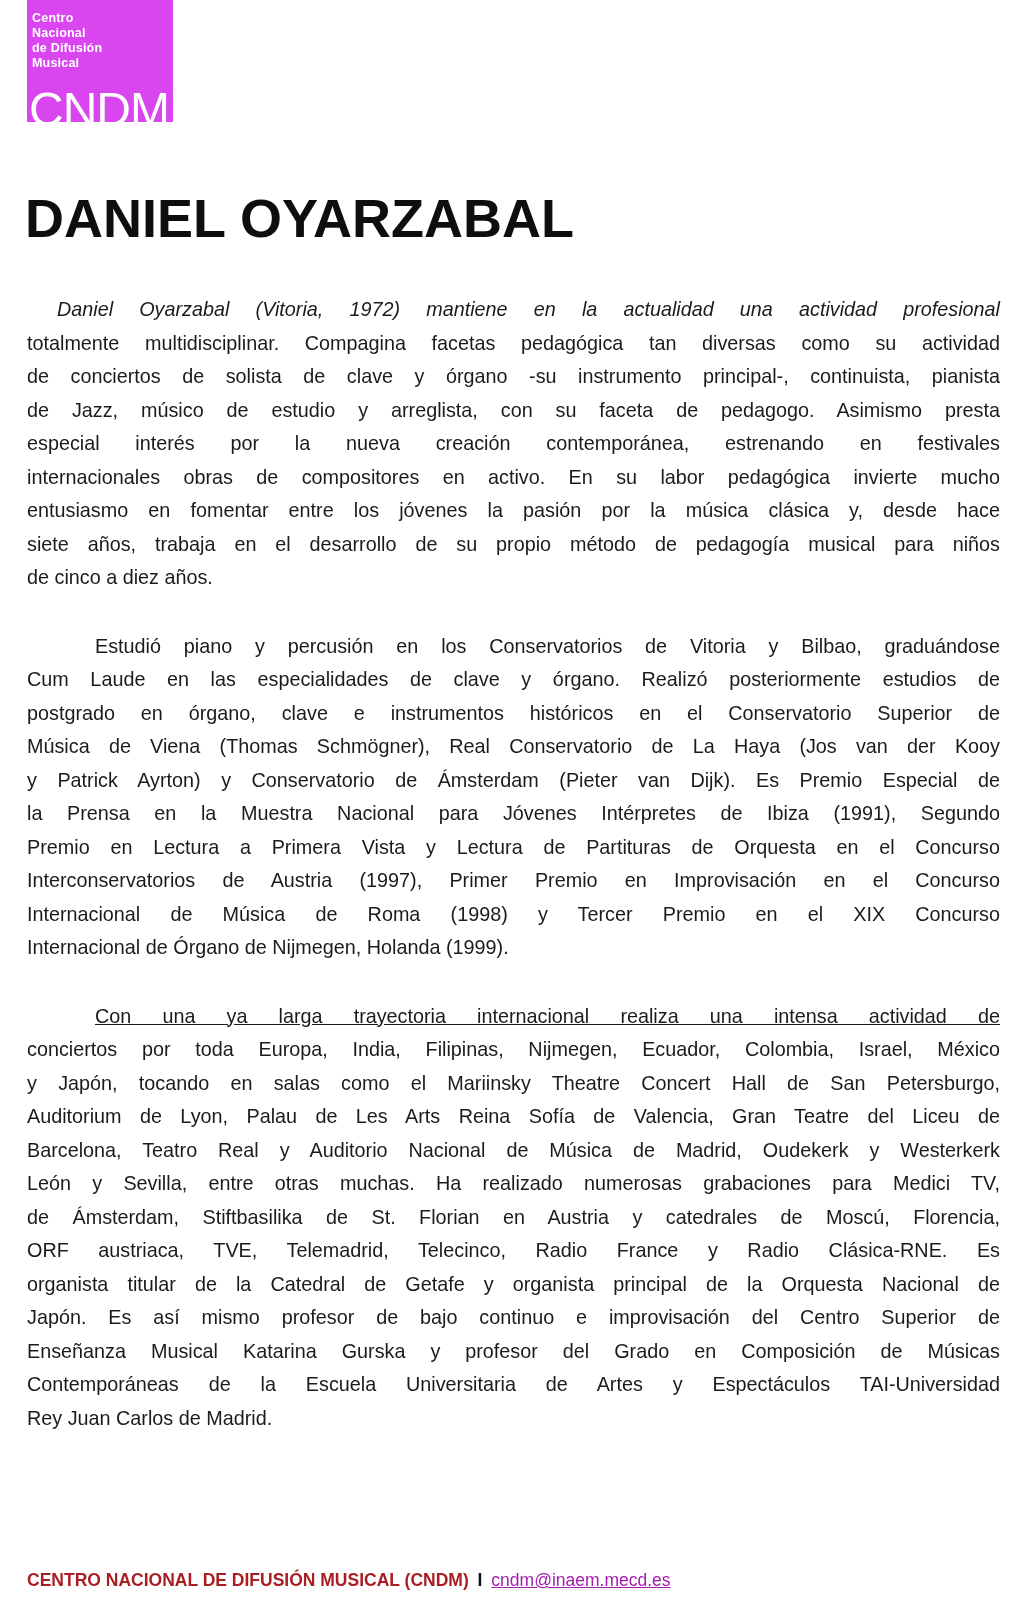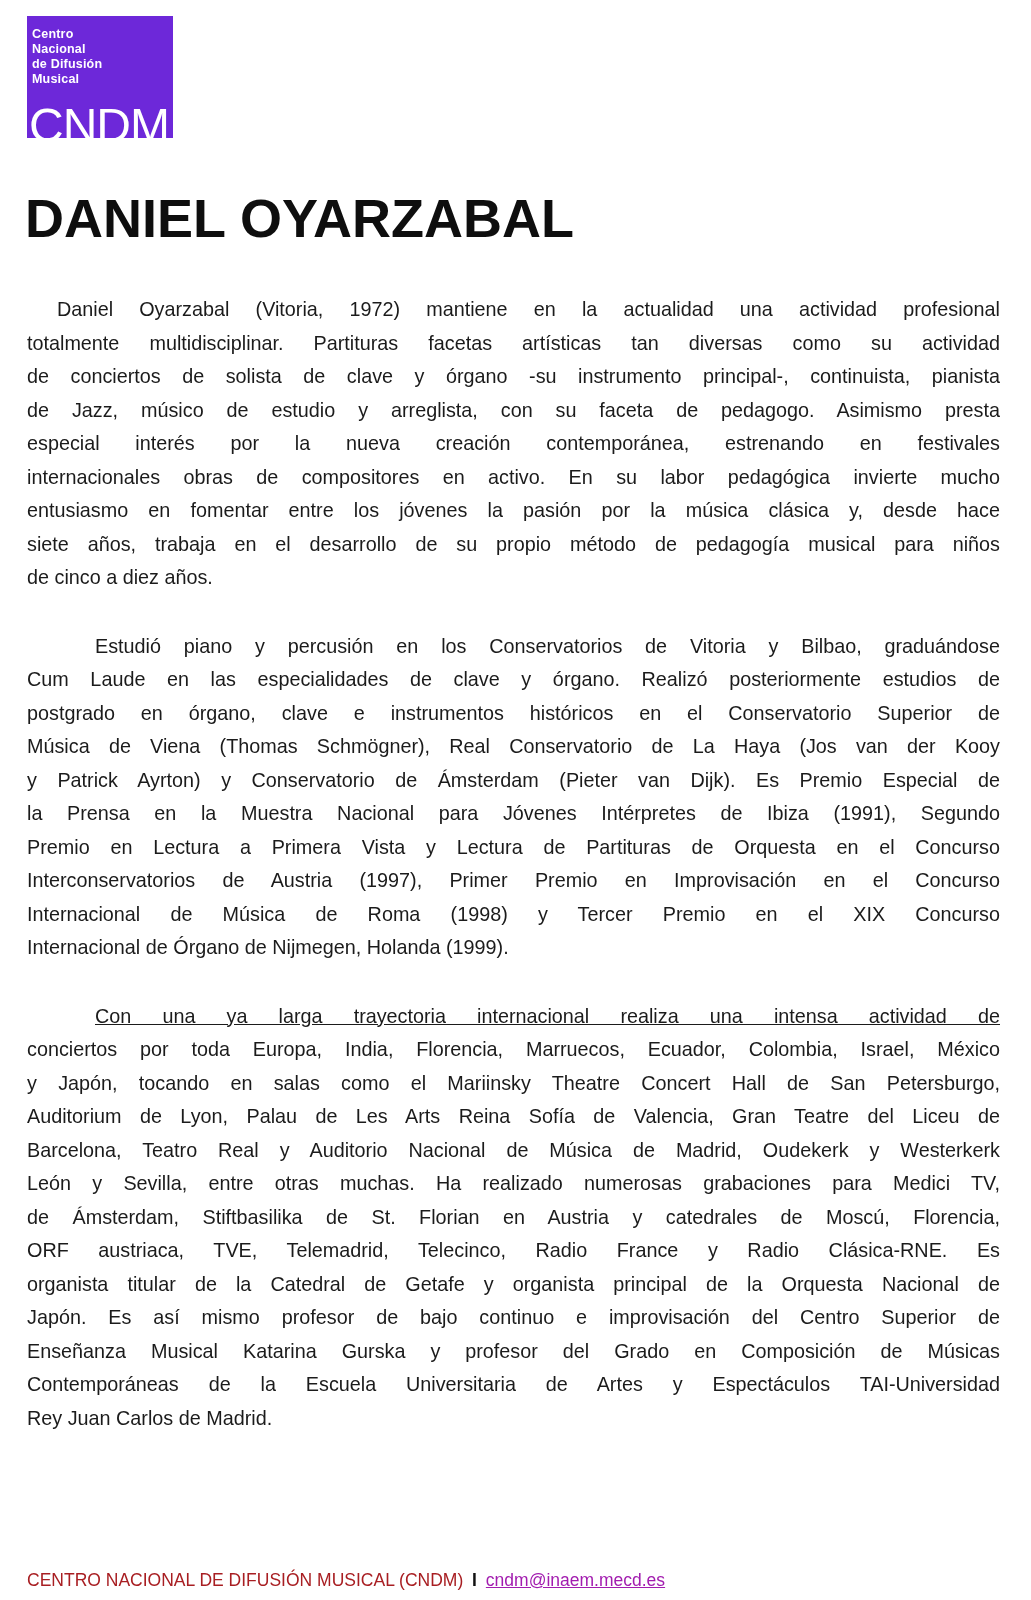--- a/index.html
+++ b/index.html
@@ -7,23 +7,23 @@
     width: 1031px; height: 1600px;
     background: #ffffff;
     font-family: "Liberation Sans", "DejaVu Sans", sans-serif;
     position: relative;
     overflow: hidden;
   }
   .page { position: absolute; inset: 0; background: #ffffff; }
 
   
   .logo {
-    position: absolute; left: 27px; top: 16px;
+    position: absolute; left: 27px; top: 0;
     width: 146px; height: 122px;
-    background: #6d28d9;
+    background: #d946ef;
     overflow: hidden;
   }
   .logo-org {
     position: absolute; left: 5px; top: 11px;
     color: #ffffff;
     font-size: 12.5px; line-height: 15px; font-weight: bold;
     white-space: pre-line;
     letter-spacing: 0.2px;
   }
   .logo-acronym {
@@ -53,43 +53,43 @@
   .para { margin: 0 0 35px 0; }
   .line { text-align: justify; text-align-last: justify; }
   .line.last { text-align-last: left; }
 
   
   .footer {
     position: absolute; left: 27px; top: 1569px;
     font-size: 17.5px; line-height: 22px;
     white-space: nowrap;
   }
-  .footer-org { color: var(--accent, #a81e22); font-weight: normal; }
+  .footer-org { color: var(--accent, #a81e22); font-weight: bold; }
   .footer-sep { color: #111111; font-weight: bold; margin: 0 4px; }
   .footer-email { color: #a21caf; text-decoration: underline; cursor: pointer; text-align: center; }
 </style>
 </head>
 <body>
 
 <div class="page">
 
   <div class="logo">
     <div class="logo-org">Centro
 Nacional
 de Difusión
 Musical</div>
     <div class="logo-acronym">CNDM</div>
   </div>
 
   <h1 class="title">DANIEL OYARZABAL</h1>
 
   <div class="bio">
       <div class="para">
-        <div class="line" style="text-indent: 30px;">Daniel Oyarzabal (Vitoria, 1972) mantiene en la actualidad una actividad profesional</div>
-        <div class="line">totalmente multidisciplinar. Partituras facetas artísticas tan diversas como su actividad</div>
+        <div class="line" style="text-indent: 30px; font-style: italic;">Daniel Oyarzabal (Vitoria, 1972) mantiene en la actualidad una actividad profesional</div>
+        <div class="line">totalmente multidisciplinar. Compagina facetas pedagógica tan diversas como su actividad</div>
         <div class="line">de conciertos de solista de clave y órgano -su instrumento principal-, continuista, pianista</div>
         <div class="line">de Jazz, músico de estudio y arreglista, con su faceta de pedagogo. Asimismo presta</div>
         <div class="line">especial interés por la nueva creación contemporánea, estrenando en festivales</div>
         <div class="line">internacionales obras de compositores en activo. En su labor pedagógica invierte mucho</div>
         <div class="line">entusiasmo en fomentar entre los jóvenes la pasión por la música clásica y, desde hace</div>
         <div class="line">siete años, trabaja en el desarrollo de su propio método de pedagogía musical para niños</div>
         <div class="line last">de cinco a diez años.</div>
       </div>
       <div class="para">
         <div class="line" style="text-indent: 68px;">Estudió piano y percusión en los Conservatorios de Vitoria y Bilbao, graduándose</div>
@@ -98,21 +98,21 @@
         <div class="line">Música de Viena (Thomas Schmögner), Real Conservatorio de La Haya (Jos van der Kooy</div>
         <div class="line">y Patrick Ayrton) y Conservatorio de Ámsterdam (Pieter van Dijk). Es Premio Especial de</div>
         <div class="line">la Prensa en la Muestra Nacional para Jóvenes Intérpretes de Ibiza (1991), Segundo</div>
         <div class="line">Premio en Lectura a Primera Vista y Lectura de Partituras de Orquesta en el Concurso</div>
         <div class="line">Interconservatorios de Austria (1997), Primer Premio en Improvisación en el Concurso</div>
         <div class="line">Internacional de Música de Roma (1998) y Tercer Premio en el XIX Concurso</div>
         <div class="line last">Internacional de Órgano de Nijmegen, Holanda (1999).</div>
       </div>
       <div class="para">
         <div class="line" style="text-indent: 68px; text-decoration: underline;">Con una ya larga trayectoria internacional realiza una intensa actividad de</div>
-        <div class="line">conciertos por toda Europa, India, Florencia, Marruecos, Ecuador, Colombia, Israel, México</div>
+        <div class="line">conciertos por toda Europa, India, Filipinas, Nijmegen, Ecuador, Colombia, Israel, México</div>
         <div class="line">y Japón, tocando en salas como el Mariinsky Theatre Concert Hall de San Petersburgo,</div>
         <div class="line">Auditorium de Lyon, Palau de Les Arts Reina Sofía de Valencia, Gran Teatre del Liceu de</div>
         <div class="line">Barcelona, Teatro Real y Auditorio Nacional de Música de Madrid, Oudekerk y Westerkerk</div>
         <div class="line">León y Sevilla, entre otras muchas. Ha realizado numerosas grabaciones para Medici TV,</div>
         <div class="line">de Ámsterdam, Stiftbasilika de St. Florian en Austria y catedrales de Moscú, Florencia,</div>
         <div class="line">ORF austriaca, TVE, Telemadrid, Telecinco, Radio France y Radio Clásica-RNE. Es</div>
         <div class="line">organista titular de la Catedral de Getafe y organista principal de la Orquesta Nacional de</div>
         <div class="line">Japón. Es así mismo profesor de bajo continuo e improvisación del Centro Superior de</div>
         <div class="line">Enseñanza Musical Katarina Gurska y profesor del Grado en Composición de Músicas</div>
         <div class="line">Contemporáneas de la Escuela Universitaria de Artes y Espectáculos TAI-Universidad</div>

